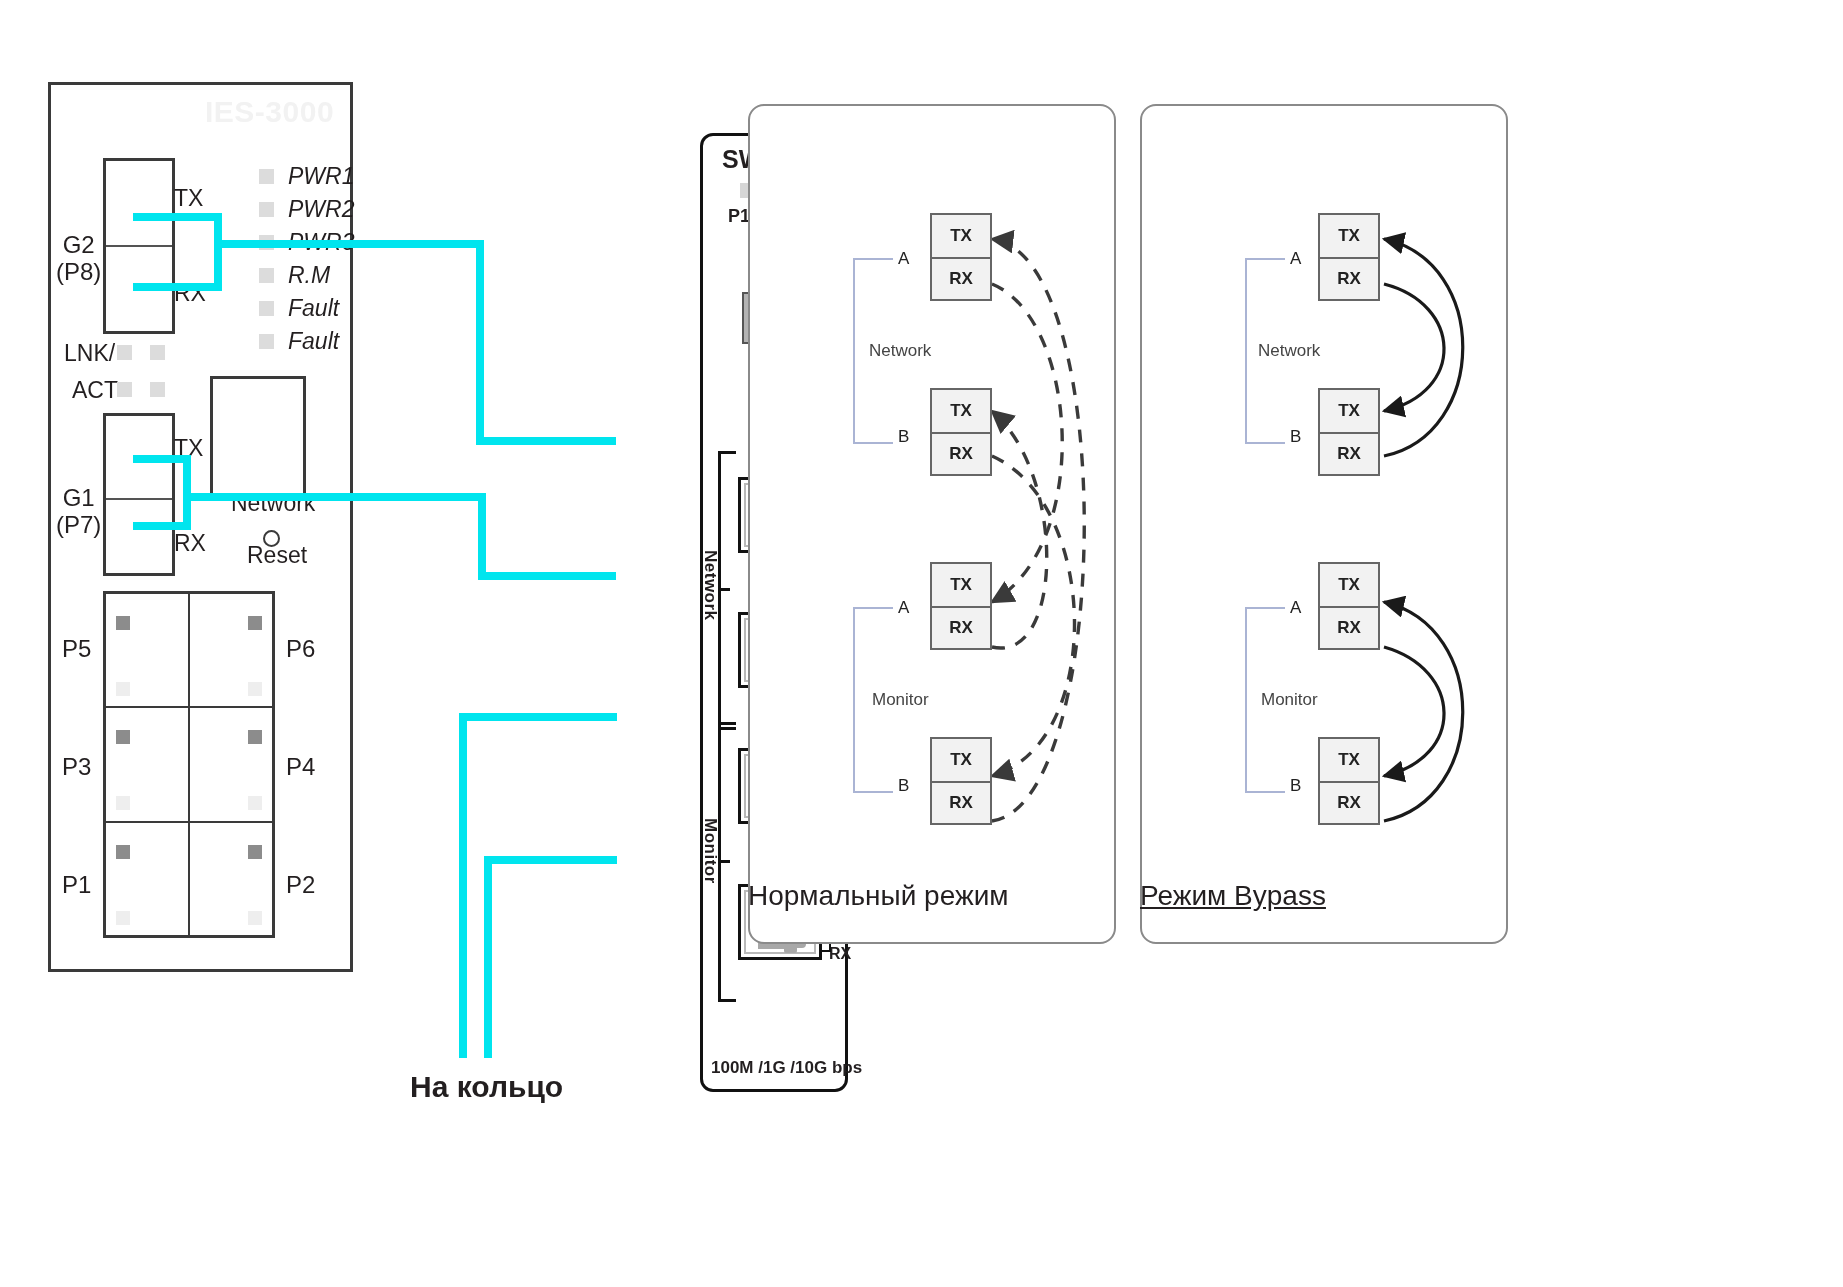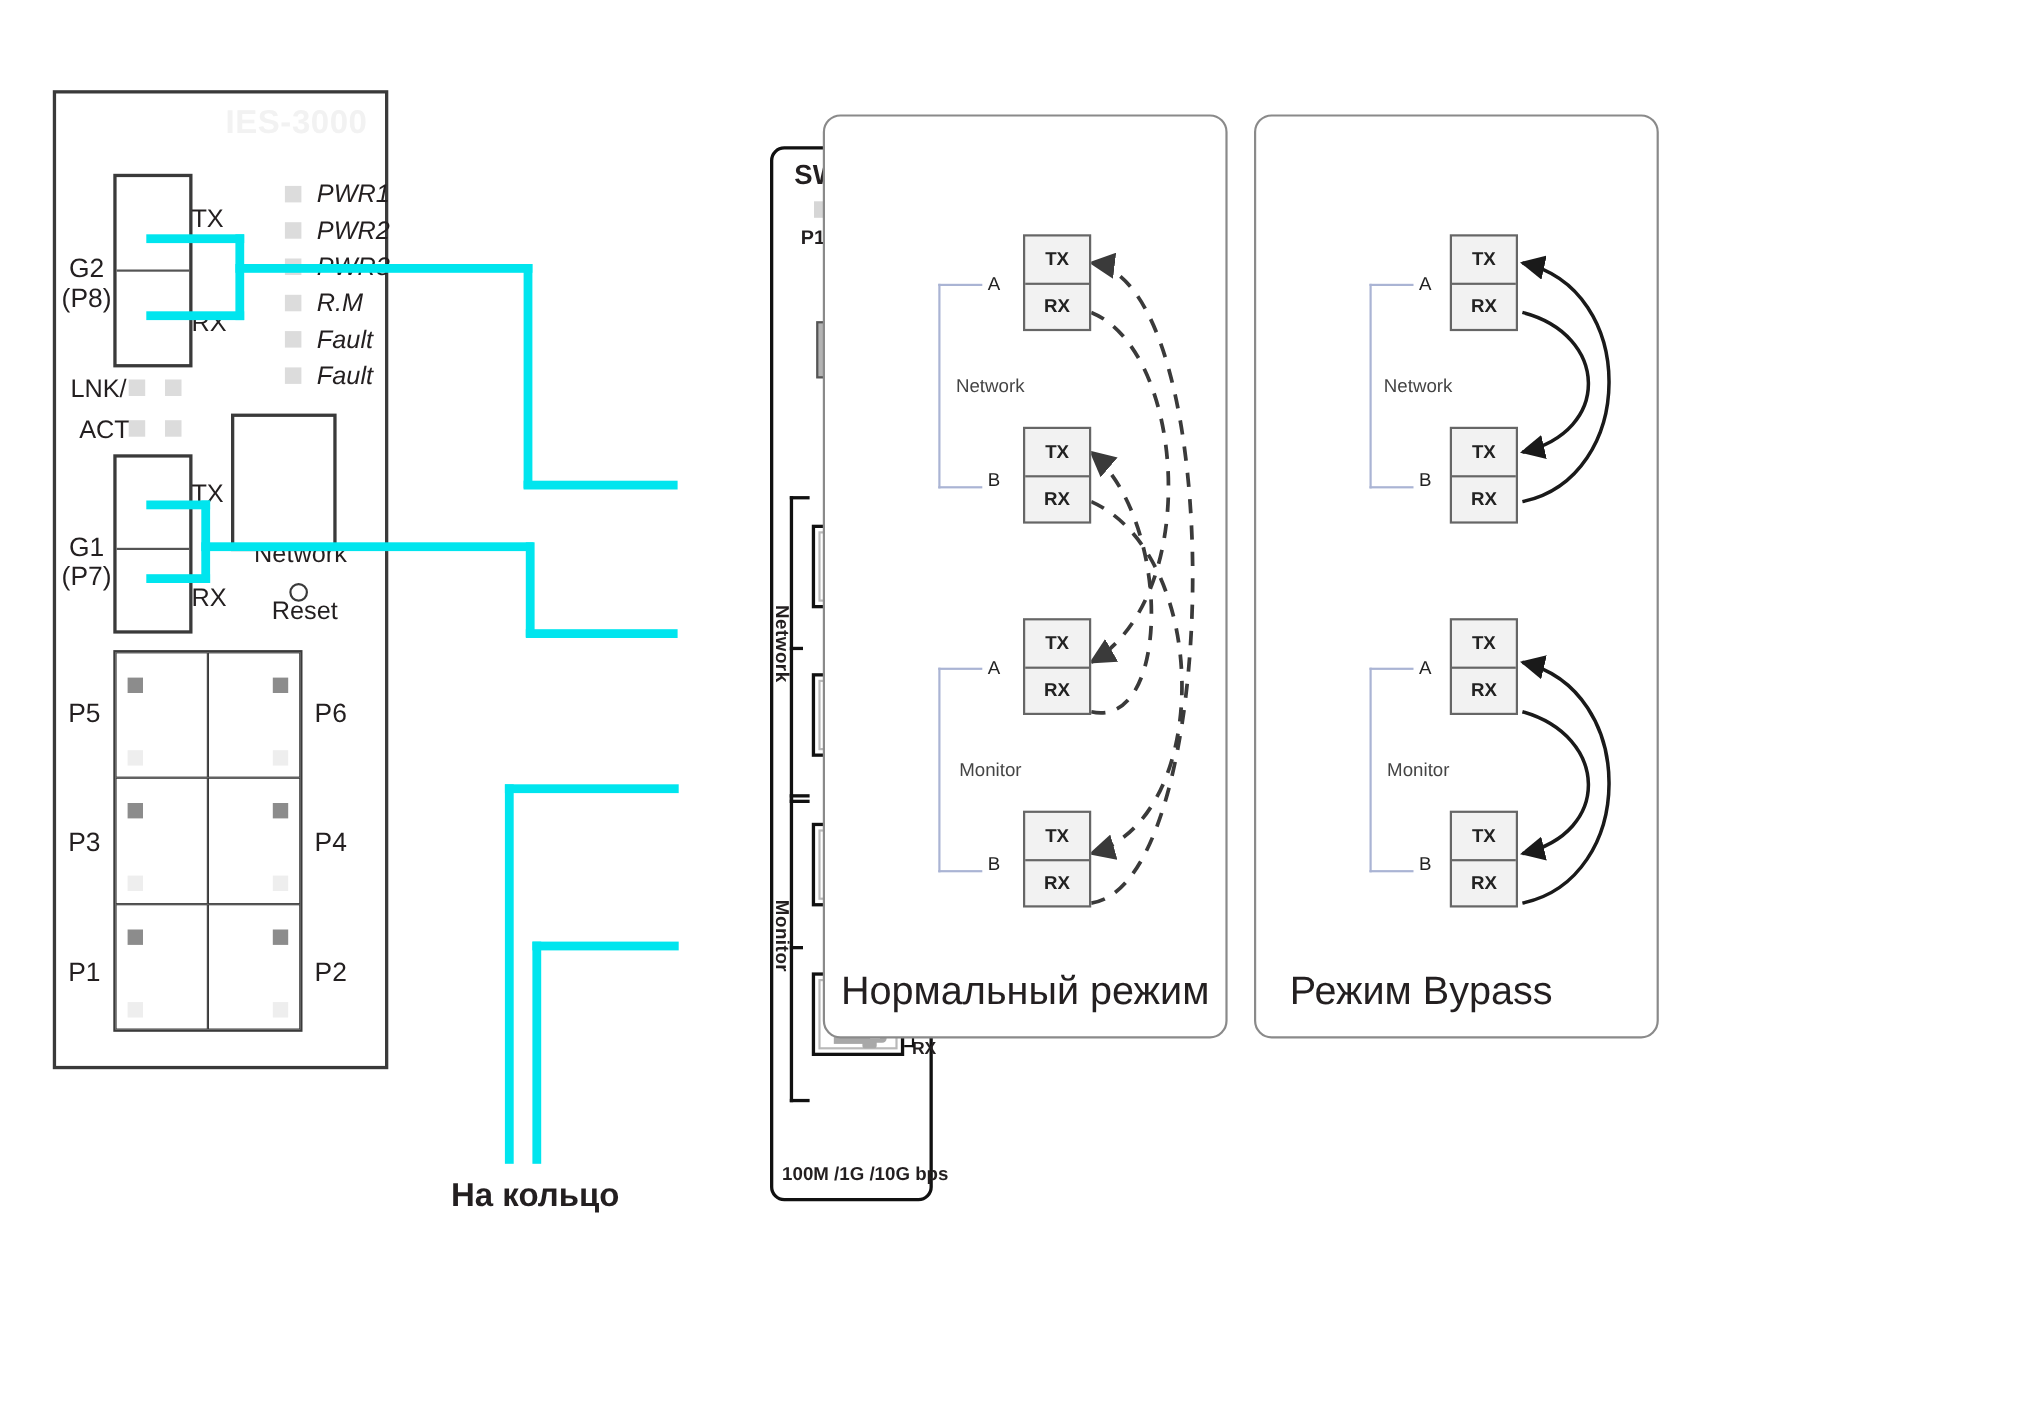--- a/index.html
+++ b/index.html
@@ -170,21 +170,21 @@
   }
 
   
   .mode-panel {
     position: absolute; top: 104px; width: 368px; height: 840px;
     border: 2px solid #8a8a8a; border-radius: 16px; background: #fff; box-sizing: border-box;
   }
   #panel-normal { left: 748px; }
   #panel-bypass { left: 1140px; }
   .mode-caption {
-    position: absolute; width: 100%; text-align: center; font-size: 36px; white-space: nowrap;
+    position: absolute; width: 100%; font-size: 28px; white-space: nowrap;
   }
 
   .txrx-box {
     position: absolute; width: 62px; height: 88px;
     border: 2px solid #666; background: #f2f2f2; box-sizing: border-box;
   }
   .txrx-box .half {
     position: absolute; left: 0; width: 100%; height: 50%;
     display: flex; align-items: center; justify-content: center;
     font-size: 17px; font-weight: bold; color: #222; box-sizing: border-box;
@@ -520,15 +520,15 @@
   <div class="txrx-box" style="left:1318px; top:562px;">
     <div class="half">TX</div>
     <div class="half bottom">RX</div>
   </div>
   <div class="txrx-box" style="left:1318px; top:737px;">
     <div class="half">TX</div>
     <div class="half bottom">RX</div>
   </div>
   <div class="grp-label" style="left:1261px; top:690px;">Monitor</div>
 
-  <div class="mode-caption" style="left:1140px; top:880px; width:304px;">Режим Bypass</div>
+  <div class="mode-caption" style="left:1140px; top:880px; width:304px;text-decoration:underline;">Режим Bypass</div>
 
 </div>
 
 </body></html>

